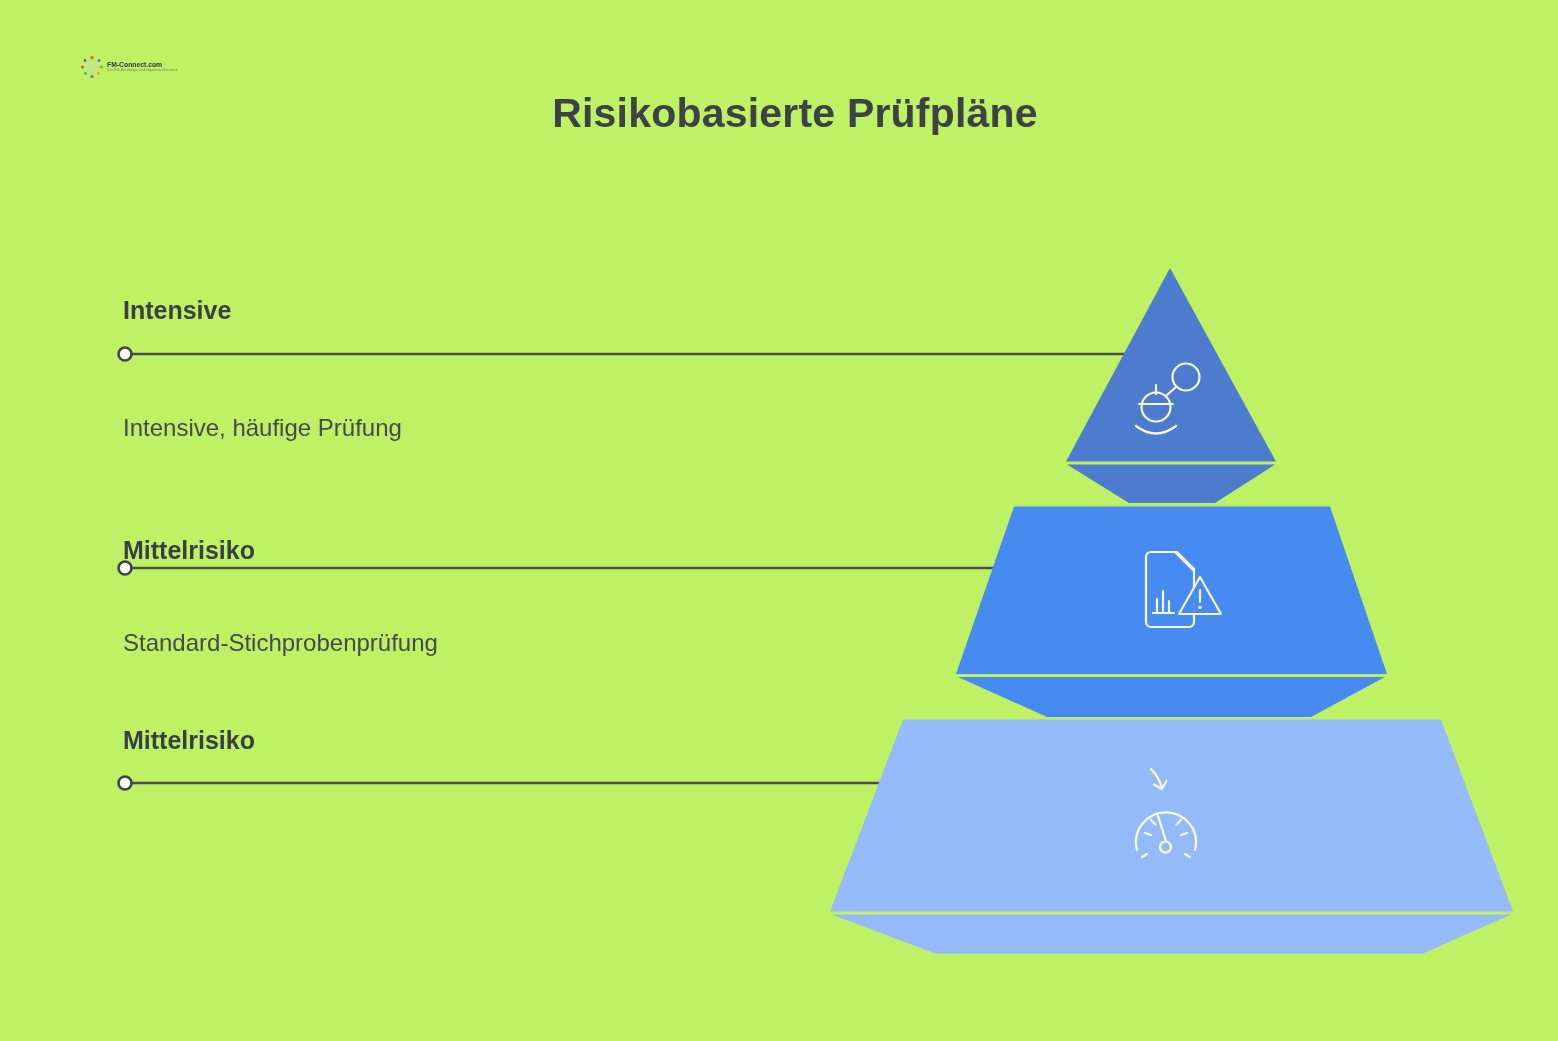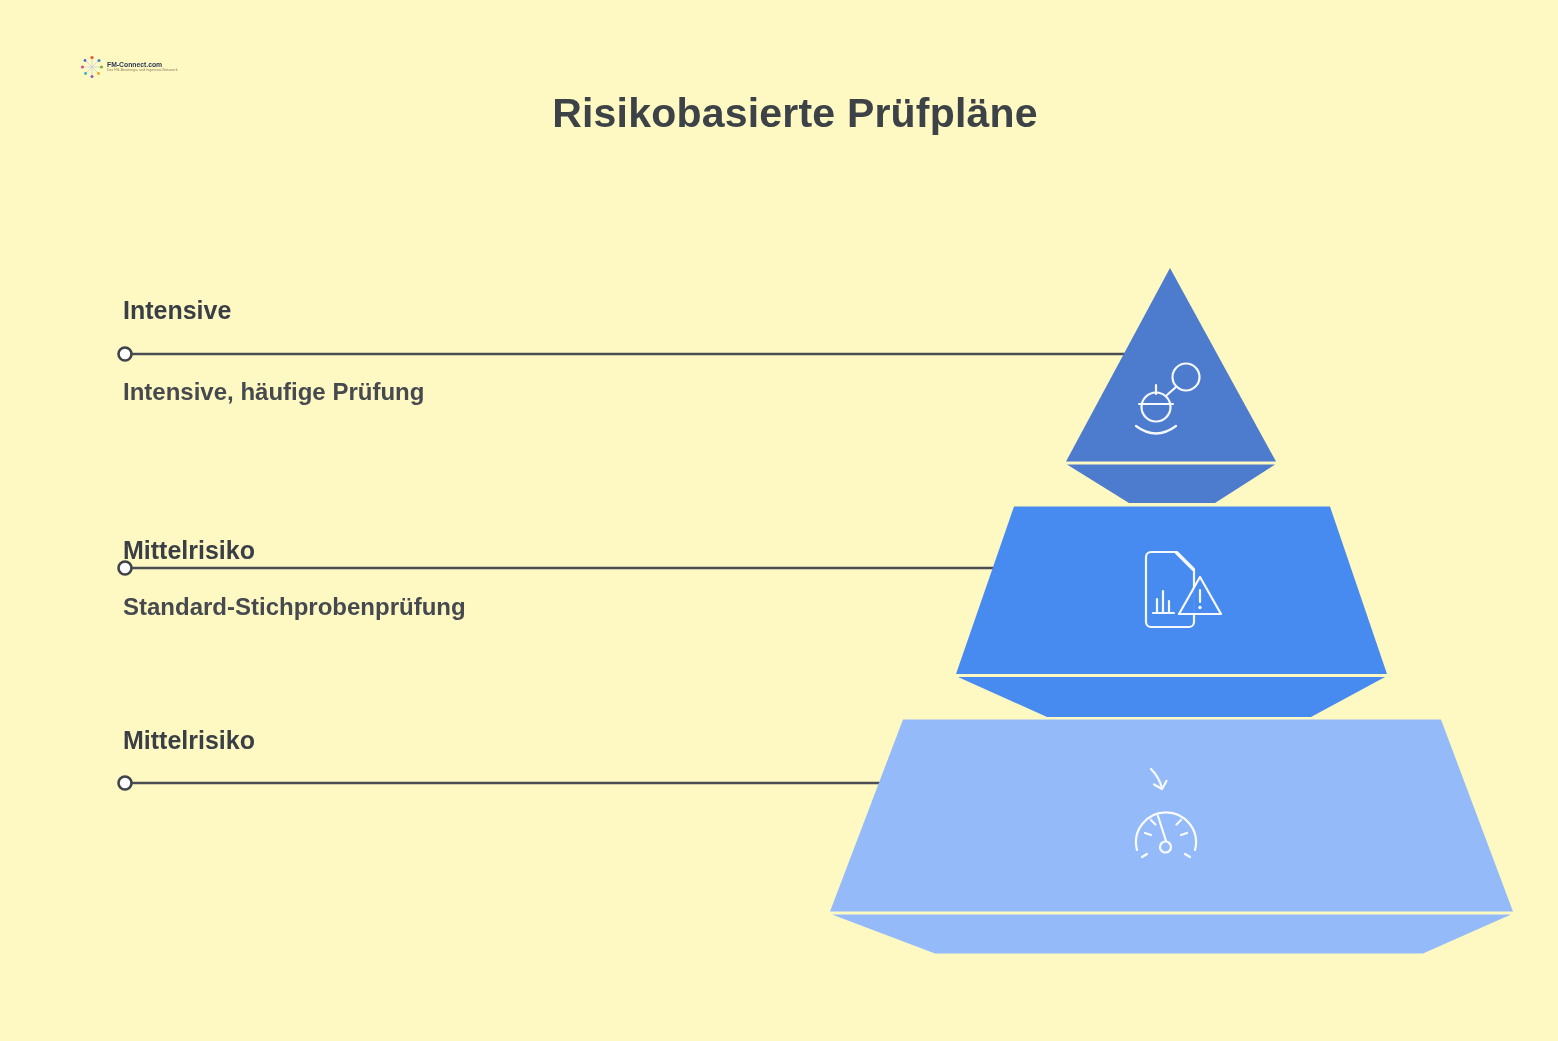--- a/index.html
+++ b/index.html
@@ -1,29 +1,29 @@
 <!DOCTYPE html>
 <html><head>
 <meta charset="utf-8">
 <style>
   html,body{margin:0;padding:0;background:#ffffff;}
   .canvas{
-    position:relative;width:1558px;height:1041px;background:#fef9c3;
+    position:relative;width:1558px;height:1041px;background:#bef264;
     overflow:hidden;font-family:"Liberation Sans",sans-serif;
   }
   .title{
     position:absolute;top:90px;left:32px;right:0;text-align:center;
     font-size:41px;font-weight:700;color:#3d4247;letter-spacing:.2px;
   }
   .overlay{position:absolute;left:0;top:0;width:1558px;height:1041px;}
   .level-label{
     position:absolute;left:123px;font-size:25px;font-weight:700;color:#3a3f45;
   }
   .level-desc{
-    position:absolute;left:123px;font-size:24px;font-weight:700;color:#46494e;
+    position:absolute;left:123px;font-size:24px;font-weight:400;color:#46494e;margin-top:36px;
   }
   .connector{stroke:#4a4e53;stroke-width:2.4;fill:none;}
   .connector-dot{stroke:#3f444a;stroke-width:2.6;fill:#ffffff;}
   .tier-shape{stroke:none;}
   .icon{
     fill:none;stroke:#ffffff;stroke-width:2.2;
     stroke-linecap:round;stroke-linejoin:round;opacity:.95;
   }
   .icon-fill-dot{fill:#ffffff;stroke:none;opacity:.95;}
   .warn-tri{stroke:#ffffff;stroke-width:2.2;stroke-linejoin:round;opacity:.95;}

